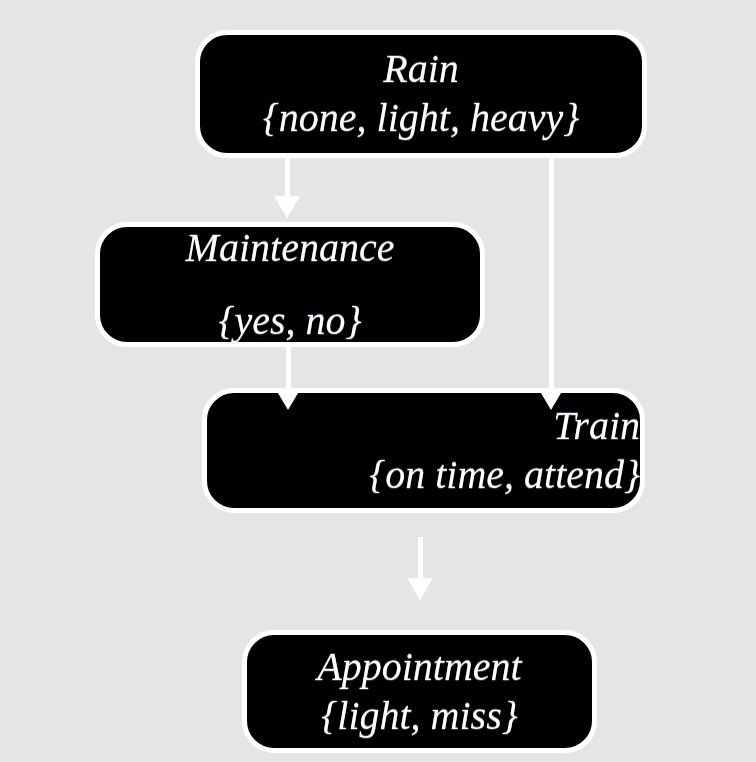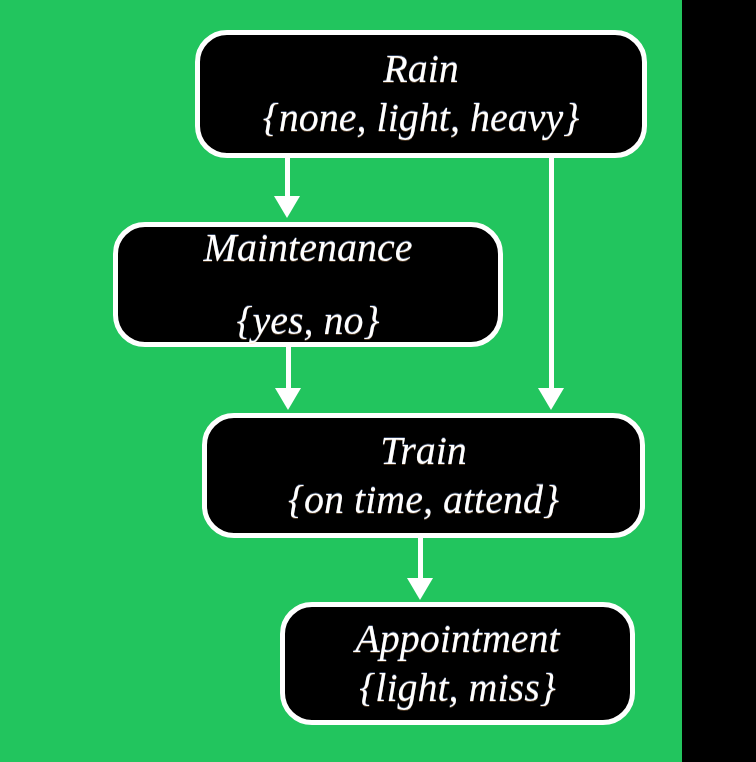--- a/index.html
+++ b/index.html
@@ -2,23 +2,23 @@
 <html><head>
 <meta charset="utf-8">
 <style>
   html, body {
     margin: 0;
     padding: 0;
     background: #000000;
   }
   .canvas {
     position: relative;
-    width: 682px;
+    width: 756px;
     height: 762px;
-    background: #22c55e;
+    background: #e5e5e5;
     overflow: hidden;
     font-family: "Liberation Serif", serif;
   }
   
   .node {
     position: absolute;
     box-sizing: border-box;
     border: 5px solid #ffffff;
     border-radius: 32px;
     background: #000000;
@@ -27,23 +27,23 @@
     flex-direction: column;
     align-items: center;
     justify-content: center;
     text-align: center;
     font-style: italic;
     font-size: 40px;
     line-height: 1.22;
     text-shadow: 0 -1px 0 rgba(140,180,255,0.35), 0 1px 0 rgba(255,190,120,0.30);
   }
   .node-rain        { left: 195px; top:  30px; width: 452px; height: 128px; }
-  .node-maintenance { left:  113px; top: 222px; width: 390px; height: 125px; gap: 24px; }
-  .node-train       { left: 202px; top: 413px; width: 443px; height: 125px; }
-  .node-appointment { left: 242px; top: 602px; width: 355px; height: 123px; margin-left: 38px; }
+  .node-maintenance { left:  95px; top: 222px; width: 390px; height: 125px; gap: 24px; }
+  .node-train       { left: 202px; top: 388px; width: 443px; height: 125px; align-items: flex-end; }
+  .node-appointment { left: 242px; top: 630px; width: 355px; height: 123px; }
 
   
   .arrow {
     position: absolute;
     width: 26px;
     display: flex;
     flex-direction: column;
     align-items: center;
   }
   .arrow .shaft {

